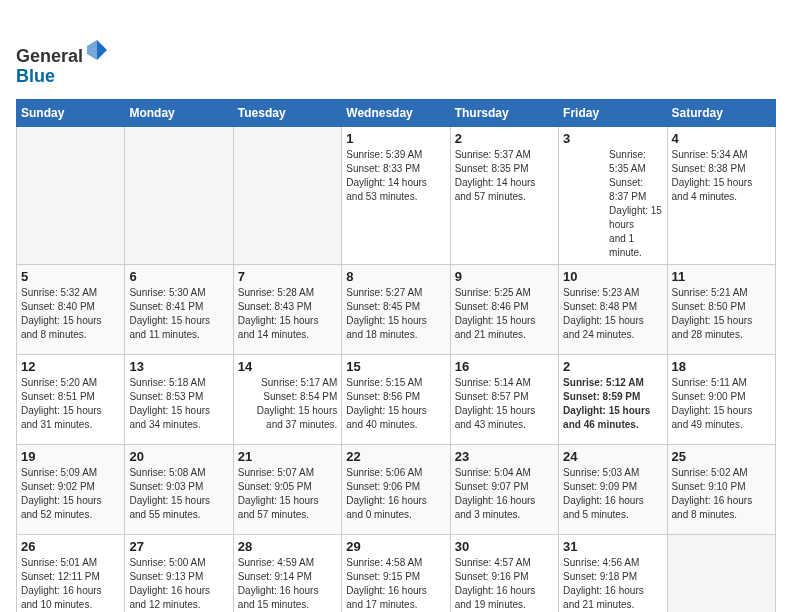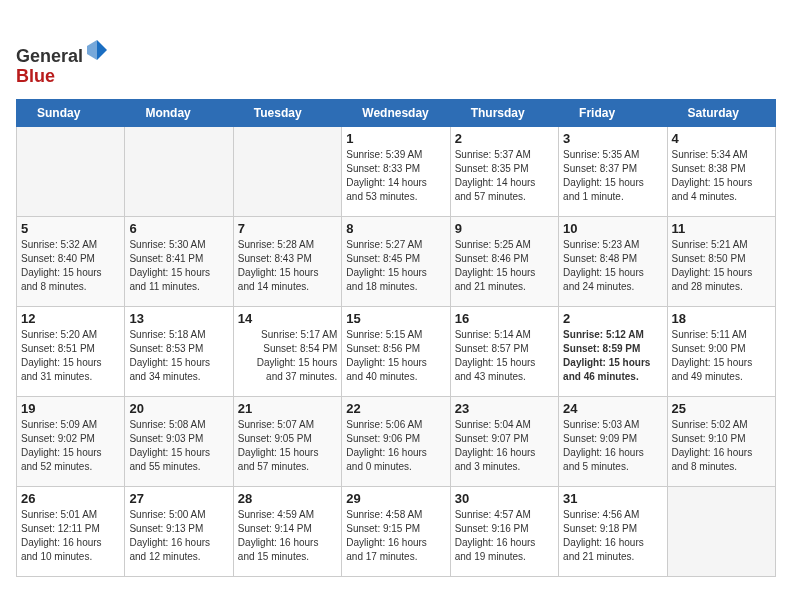--- a/index.html
+++ b/index.html
@@ -20,21 +20,21 @@
       display: flex;
       align-items: center;
     }
     .logo-text {
       font-size: 18px;
       font-weight: bold;
       line-height: 1.1;
       margin-top: 22px;
     }
     .logo-general { color: #333; }
-    .logo-blue { color: #b91c1c; }
+    .logo-blue { color: #0369a1; }
     .logo-icon {
       width: 24px;
       height: 24px;
       margin-left: 2px;
     }
     .title-area {
       text-align: right;
     }
     .month-title {
       font-size: 36px;
@@ -48,21 +48,21 @@
     table {
       width: 100%;
       border-collapse: collapse;
       table-layout: fixed;
     }
     th {
       background-color: #2d6db5;
       color: white;
       font-size: 12px;
       font-weight: bold;
-      padding: 6px 20px;
+      padding: 6px 4px;
       text-align: left;
       border: 1px solid #2d6db5;
     }
     td {
       border: 1px solid #ccc;
       vertical-align: top;
       padding: 4px;
       height: 90px;
       background: #fff;
     }
@@ -131,21 +131,21 @@
         </td>
         <td>
           <div class="day-number">2</div>
           <div class="day-info" style="white-space: pre-line;">Sunrise: 5:37 AM
 Sunset: 8:35 PM
 Daylight: 14 hours
 and 57 minutes.</div>
         </td>
         <td>
           <div class="day-number">3</div>
-          <div class="day-info" style="white-space: pre-line;">Sunrise: 5:35 AM
+          <div class="day-info" style="white-space: pre-line; margin-left: 46px;">Sunrise: 5:35 AM
 Sunset: 8:37 PM
 Daylight: 15 hours
 and 1 minute.</div>
         </td>
         <td>
           <div class="day-number">4</div>
           <div class="day-info" style="white-space: pre-line;">Sunrise: 5:34 AM
 Sunset: 8:38 PM
 Daylight: 15 hours
 and 4 minutes.</div>

